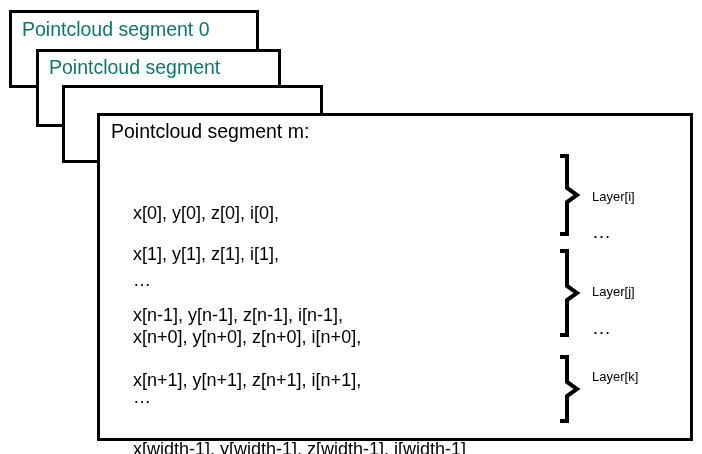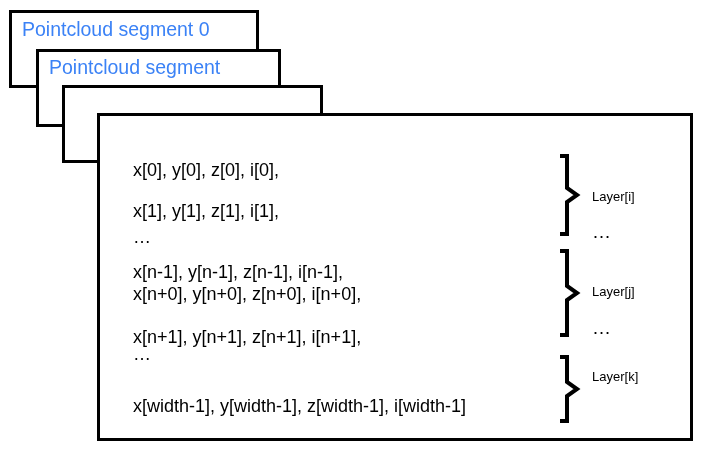--- a/index.html
+++ b/index.html
@@ -22,21 +22,21 @@
     position: absolute;
     background: #ffffff;
     border: 3px solid #000000;
     box-sizing: border-box;
   }
   .stack-title {
     position: absolute;
     white-space: nowrap;
     font-size: 19.5px;
     line-height: 1;
-    color: #3b82f6;
+    color: #0f766e;
   }
 
   #box0 { left: 9px;  top: 10px; width: 250px; height: 78px;  z-index: 1; }
   #box1 { left: 36px; top: 49px; width: 245px; height: 78px;  z-index: 2; }
   #box2 { left: 62px; top: 85px; width: 261px; height: 78px;  z-index: 3; }
 
   #title0 { left: 22px; top: 20px; z-index: 11; }
   #title1 { left: 49px; top: 58px; z-index: 12; text-align: right; }
   #title2 { left: 75px; top: 94px; z-index: 13; }
 
@@ -64,20 +64,21 @@
   }
 
   
   .data-line {
     position: absolute;
     left: 133px;
     font-size: 18px;
     line-height: 1;
     white-space: nowrap;
     z-index: 15;
+    margin-top: 43px;
   }
 
   
   .brace-svg {
     position: absolute;
     z-index: 16;
     overflow: visible;
   }
 
   
@@ -103,20 +104,21 @@
 
   <div class="stack-box" id="box0"></div>
   <div class="stack-box" id="box1"></div>
   <div class="stack-box" id="box2"></div>
 
   <div class="stack-title" id="title0">Pointcloud segment 0</div>
   <div class="stack-title" id="title1">Pointcloud segment</div>
 
   <div id="main-box"></div>
 
+  <div id="main-title">Pointcloud segment m:</div>
 
   <div id="dynamic-layer">
       <div class="data-line" style="top: 161px;">x[0], y[0], z[0], i[0],</div>
       <div class="data-line" style="top: 202px;">x[1], y[1], z[1], i[1],</div>
       <div class="data-line" style="top: 228px;">…</div>
       <div class="data-line" style="top: 263px; text-align: center;">x[n-1], y[n-1], z[n-1], i[n-1],</div>
       <div class="data-line" style="top: 285px;">x[n+0], y[n+0], z[n+0], i[n+0],</div>
       <div class="data-line" style="top: 328px;">x[n+1], y[n+1], z[n+1], i[n+1],</div>
       <div class="data-line" style="top: 345px;">…</div>
       <div class="data-line" style="top: 397px;">x[width-1], y[width-1], z[width-1], i[width-1]</div>

